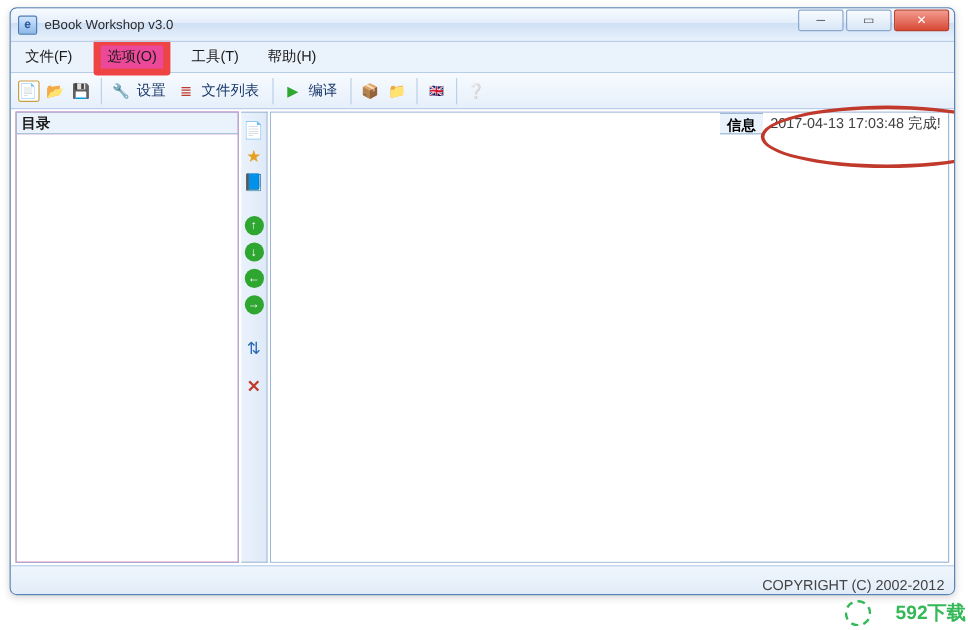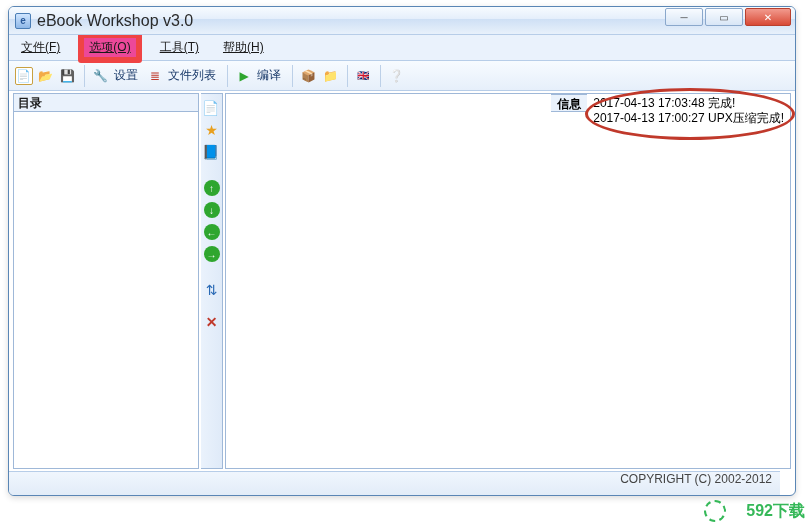--- a/index.html
+++ b/index.html
@@ -32,41 +32,41 @@
   position: relative;
 }
 .titlebar .icon {
   width: 16px; height: 16px;
   border: 1px solid #4a7db5; border-radius: 2px;
   background: linear-gradient(#cfe5ff,#8fb8e8);
   margin-right: 6px;
   display:flex;align-items:center;justify-content:center;
   font-size:10px;color:#2a5a9a;font-weight:bold;
 }
-.titlebar .title { color: #2a2a2a; font-size: 16px; }
+.titlebar .title { color: #2a2a2a; font-size: 11px; }
 .tb-buttons {
   position:absolute; right:4px; top:1px; display:flex; gap:2px;
 }
 .tb-btn {
   width: 38px; height: 18px;
   border: 1px solid #8aa8cc;
   border-radius: 2px;
   background: linear-gradient(#f8fbff,#d8e6f6);
   display:flex;align-items:center;justify-content:center;
   font-size: 10px; color:#444;
 }
 .tb-btn.close { width:46px; background: linear-gradient(#f29a8e,#d84a36); color:#fff; border-color:#b8402e;}
 .menubar {
   height: 26px;
   border-bottom: 1px solid #b7cde8;
   background: #eaf2fc;
   display:flex; align-items:center;
   padding: 0 6px; gap: 12px;
 }
-.menu-item { padding: 2px 6px; color:#1a1a1a; border-radius:3px;text-decoration:underline;}
+.menu-item { padding: 2px 6px; color:#1a1a1a; border-radius:3px;}
 .menu-item.highlight { background:#ec4899; border:6px solid #ef4444; padding:1px 5px;text-align:right;}
 .toolbar {
   height: 30px;
   border-bottom: 1px solid #b7cde8;
   background: linear-gradient(#f7fbff,#e6effa);
   display:flex; align-items:center;
   padding: 0 6px; gap: 4px;
 }
 .tbicon {
   width:18px;height:18px;border-radius:2px;
@@ -101,30 +101,30 @@
 .round{width:16px;height:16px;border-radius:50%;display:flex;align-items:center;justify-content:center;background:#2fa62f;color:#fff;font-size:10px;font-weight:bold;}
 .right-panel{
   flex:1; border:1px solid #9fb8d8; margin:0 2px 2px 2px; background:#fff;
   display:flex; flex-direction:row; position:relative;
 }
 .canvas{flex:1;background:#fff;}
 .info-header{
   height:18px; background:#eaf2fc; border-top:1px solid #9fb8d8;border-bottom:1px solid #9fb8d8;
   padding:1px 6px; font-weight:bold;
 }
-.info-body{height:58px;background:#fff;padding:2px 6px;font-size:12px;color:#000000;line-height:15px;position:relative;}
+.info-body{height:58px;background:#fff;padding:2px 6px;font-size:12px;color:#404040;line-height:15px;position:relative;}
 .ellipse{
   position:absolute; border:3px solid #c0392b; border-radius:50%;
   width:210px;height:52px; left:-2px; top:-6px; pointer-events:none;
 }
 .statusbar{
-  position:absolute; left:0;right:15px;bottom:0;height:24px;
+  position:absolute; left:0;right:0;bottom:0;height:24px;
   background:linear-gradient(#f0f6fd,#e2ecf8);
   border-top:1px solid #b7cde8;
-  display:flex;align-items:flex-start;justify-content:flex-end;
+  display:flex;align-items:flex-end;justify-content:flex-end;
   padding:0 8px; color:#444;margin-top:44px;
 }
 .watermark{
   position:absolute; right:2px; bottom:3px;
   display:flex;align-items:center;gap:20px;
   font-weight:bold; color:#35b858; font-size:16px;
   pointer-events:none;
 }
 .watermark .c{
   width:22px;height:22px;border:2px dashed #35b858;border-radius:50%;
@@ -191,21 +191,20 @@
       <div class="vicon" style="color:#2a6ab5;">⇅</div>
       <div style="height:4px"></div>
       <div class="vicon" style="color:#c0392b;font-weight:bold;">✕</div>
     </div>
 
     <div class="right-panel">
       <div class="canvas"></div>
       <div class="info-header">信息</div>
       <div class="info-body">
         <div>2017-04-13 17:03:48 完成!</div>
-        <div>2017-04-13 17:00:27 UPX压缩完成!</div>
         <div class="ellipse"></div>
       </div>
     </div>
   </div>
 
   <div class="statusbar">
     <span>COPYRIGHT (C) 2002-2012</span>
   </div>
 </div>
 

